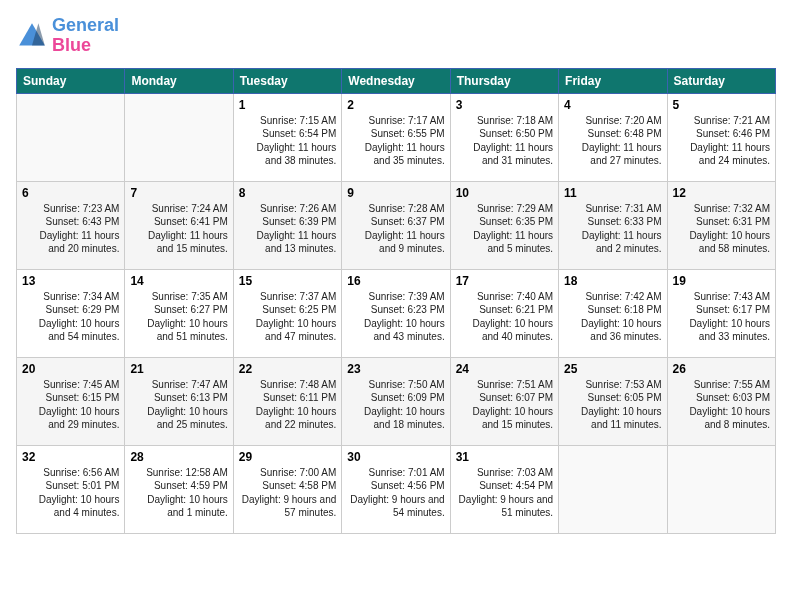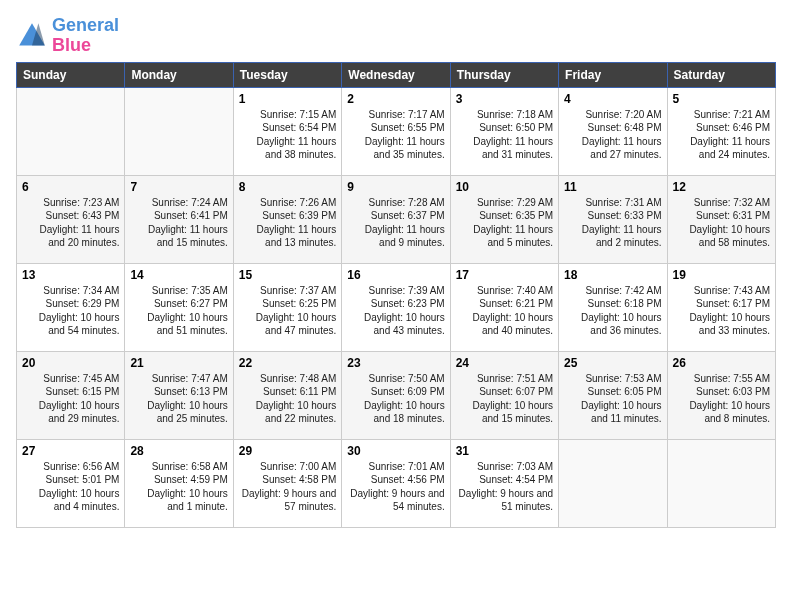--- a/index.html
+++ b/index.html
@@ -7,21 +7,21 @@
       font-family: Arial, sans-serif;
       background: #fff;
       width: 792px;
       min-height: 612px;
       padding: 16px;
     }
     .header {
       display: flex;
       justify-content: space-between;
       align-items: flex-start;
-      margin-bottom: 6px;
+      margin-bottom: 12px;
     }
     .logo {
       display: flex;
       align-items: center;
       gap: 4px;
     }
     .logo-text {
       font-size: 18px;
       font-weight: bold;
       color: #1a3a5c;
@@ -45,21 +45,21 @@
     .subtitle {
       font-size: 15px;
       color: #333;
     }
     table {
       width: 100%;
       border-collapse: collapse;
       font-size: 11px;
     }
     thead tr th {
-      background-color: #404040;
+      background-color: #0f766e;
       color: #fff;
       padding: 5px 6px;
       text-align: left;
       font-size: 12px;
       font-weight: bold;
       border: 1px solid #3a62b0;
     }
     tbody tr td {
       border: 1px solid #ccc;
       padding: 4px 5px;
@@ -333,31 +333,31 @@
         <span class="day-num">26</span>
         <div class="cell-content">
           <div>Sunrise: 7:55 AM</div>
           <div>Sunset: 6:03 PM</div>
           <div>Daylight: 10 hours and 8 minutes.</div>
         </div>
       </td>
       </tr>
       <tr>
         <td>
-        <span class="day-num">27</span>
+        <span class="day-num">32</span>
         <div class="cell-content">
           <div>Sunrise: 6:56 AM</div>
           <div>Sunset: 5:01 PM</div>
           <div>Daylight: 10 hours and 4 minutes.</div>
         </div>
       </td>
         <td>
         <span class="day-num">28</span>
         <div class="cell-content">
-          <div>Sunrise: 6:58 AM</div>
+          <div>Sunrise: 12:58 AM</div>
           <div>Sunset: 4:59 PM</div>
           <div>Daylight: 10 hours and 1 minute.</div>
         </div>
       </td>
         <td>
         <span class="day-num">29</span>
         <div class="cell-content">
           <div>Sunrise: 7:00 AM</div>
           <div>Sunset: 4:58 PM</div>
           <div>Daylight: 9 hours and 57 minutes.</div>

